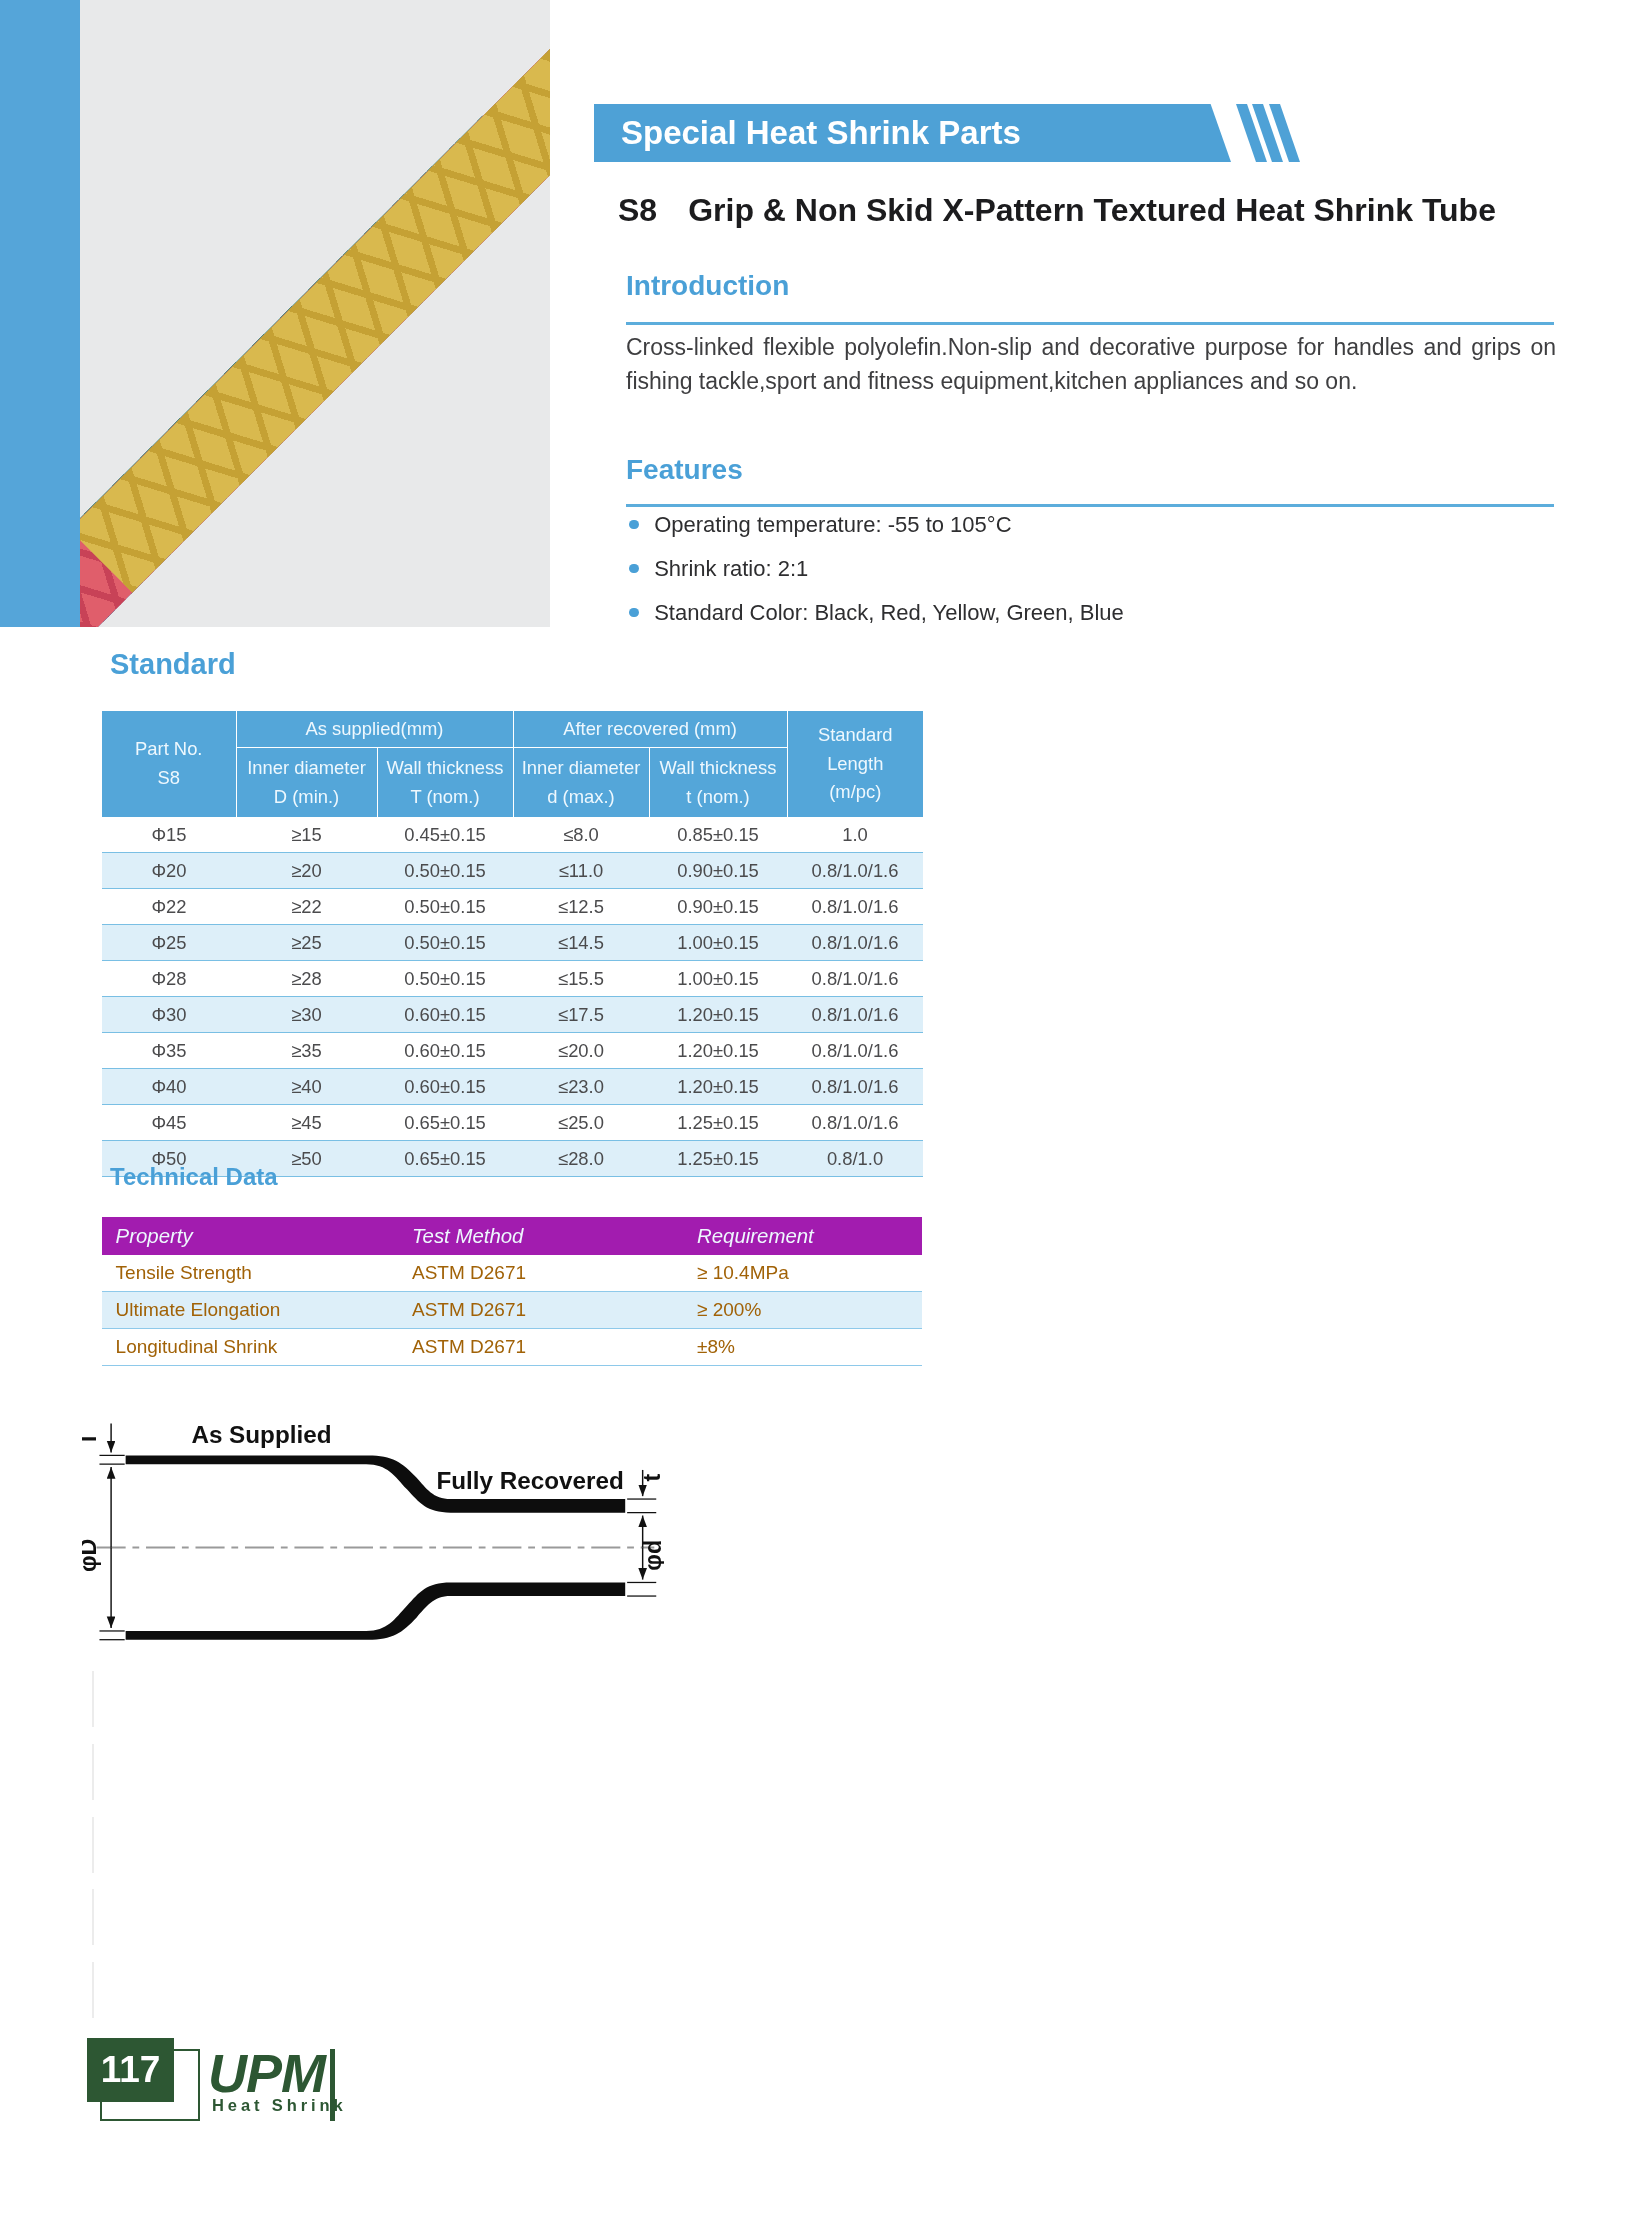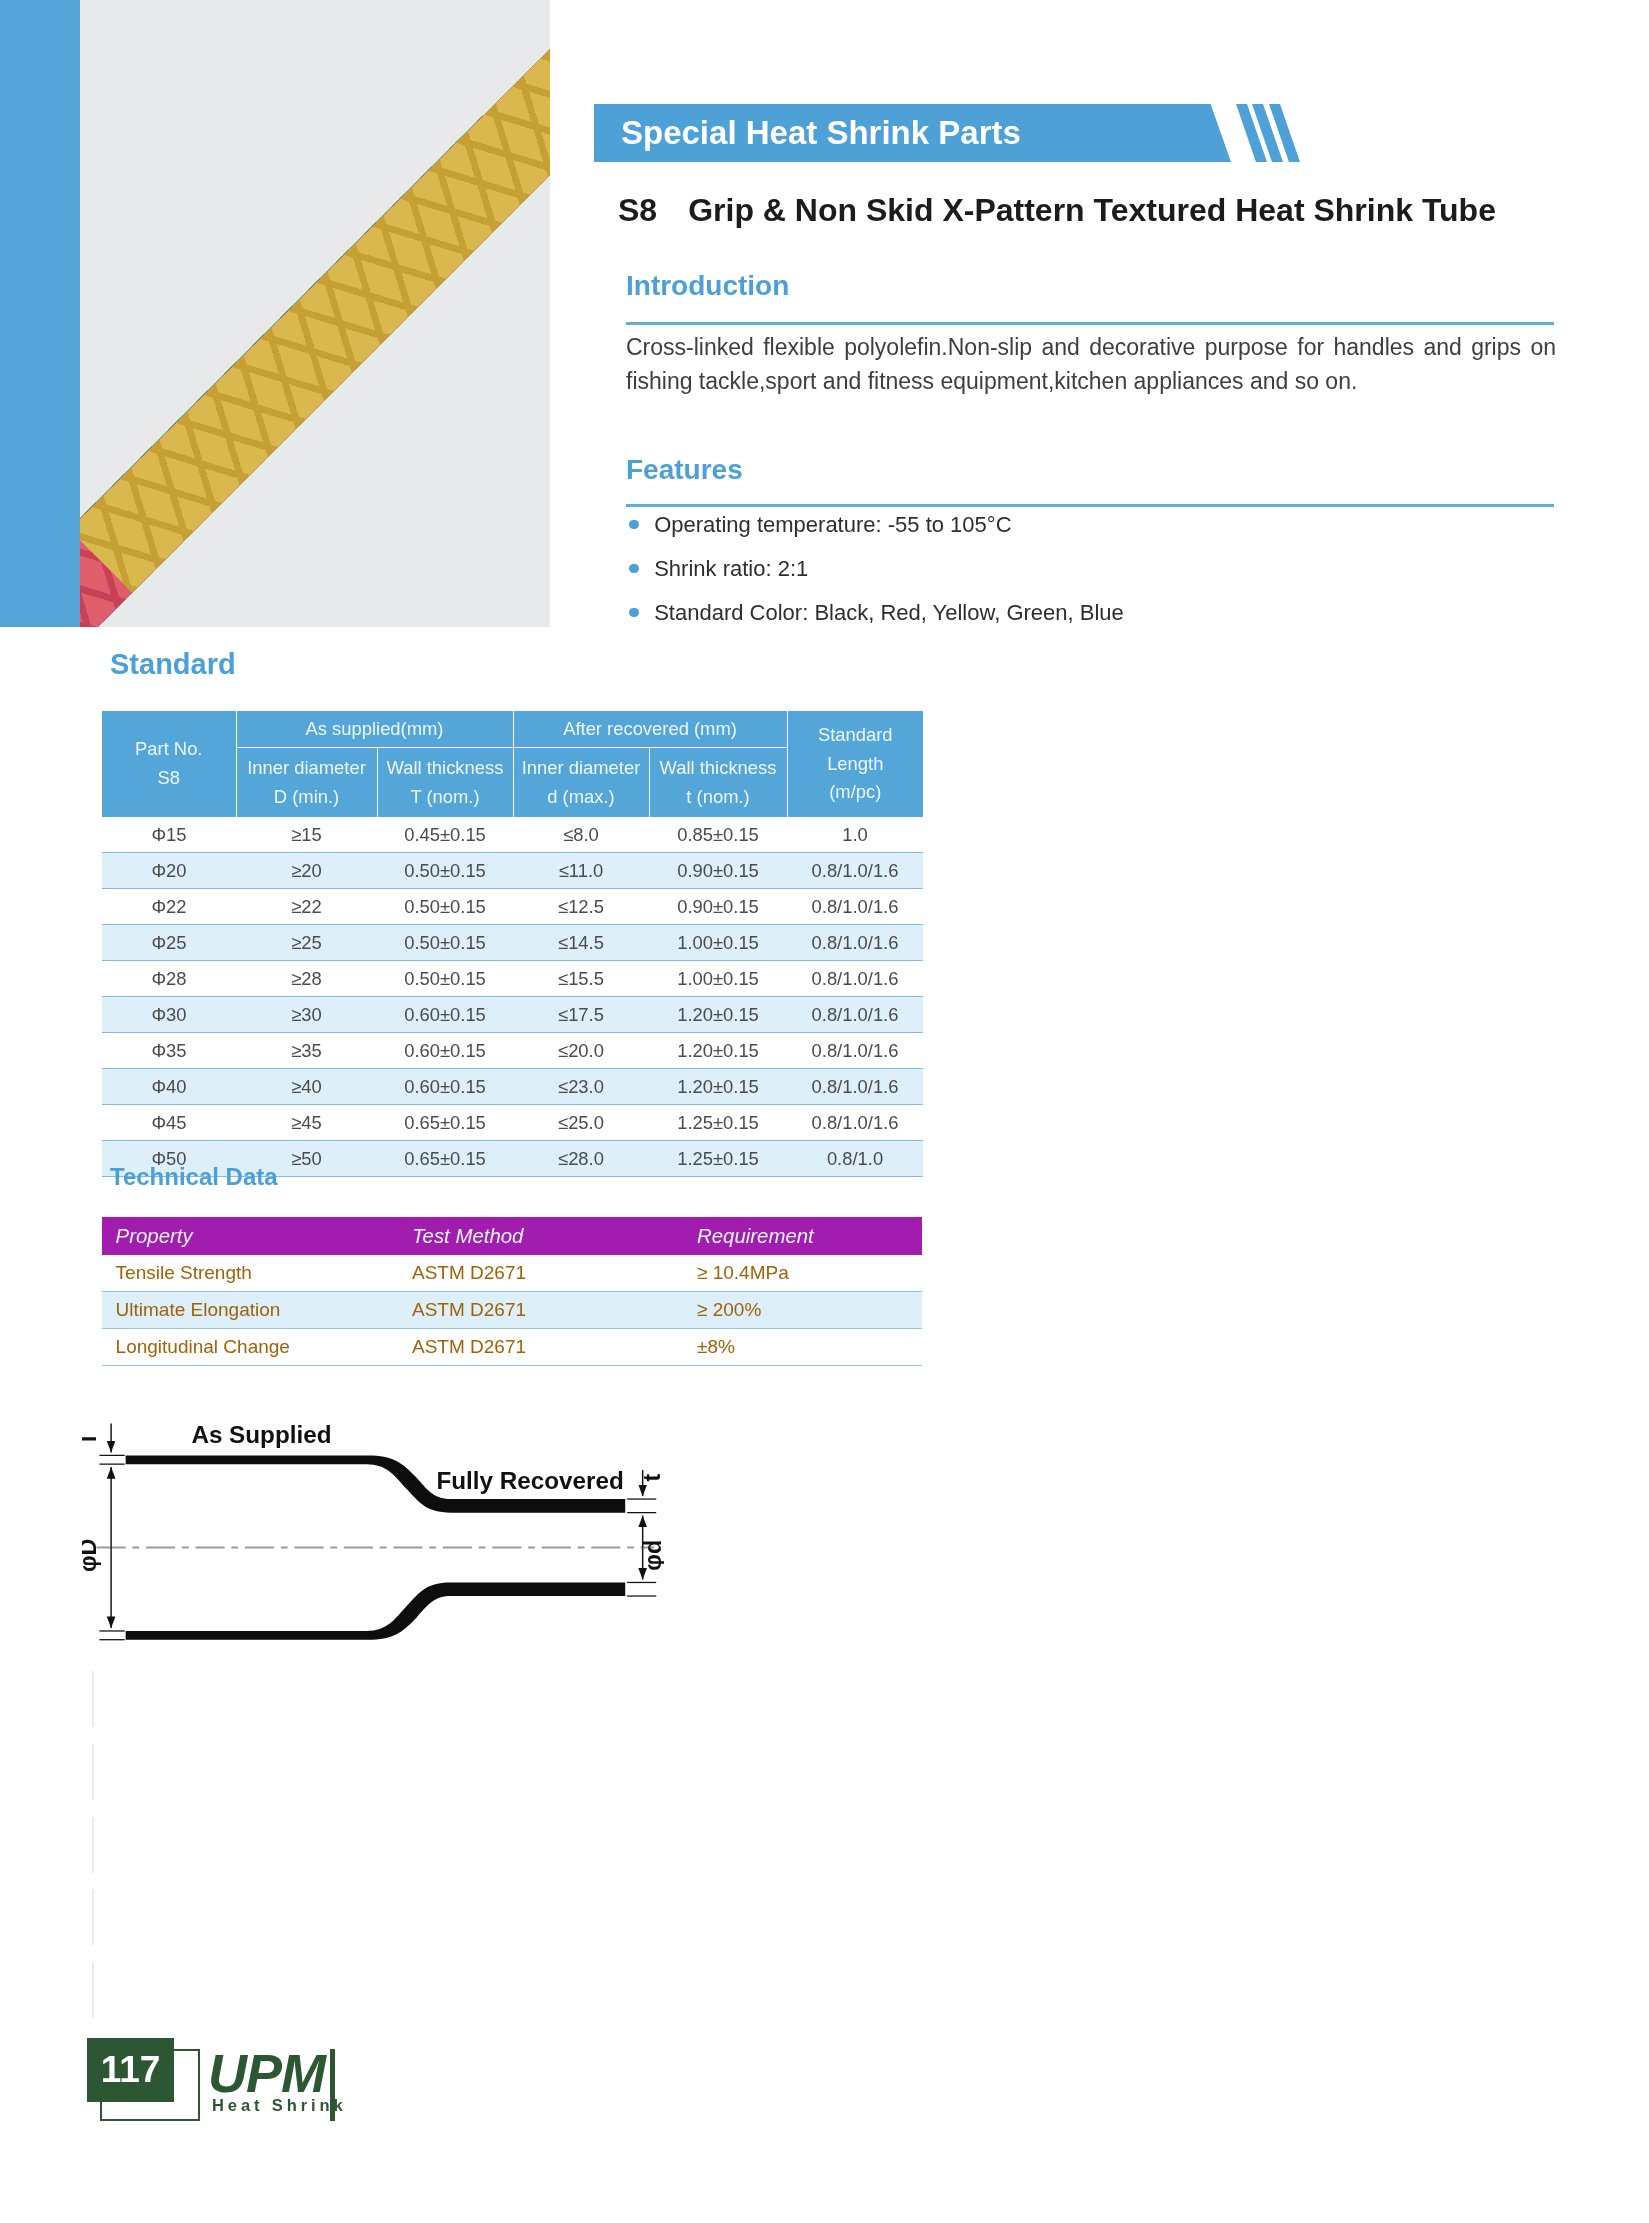--- a/index.html
+++ b/index.html
@@ -276,21 +276,21 @@
             <td>Tensile Strength</td>
             <td>ASTM D2671</td>
             <td>≥ 10.4MPa</td>
           </tr>
           <tr class="alt">
             <td>Ultimate Elongation</td>
             <td>ASTM D2671</td>
             <td>≥ 200%</td>
           </tr>
           <tr>
-            <td>Longitudinal Change</td>
+            <td>Longitudinal Shrink</td>
             <td>ASTM D2671</td>
             <td>±8%</td>
           </tr>
         </tbody>
     </table>
   </div>
 
   <svg class="diagram" width="582" height="262" viewBox="0 0 600 270">
     <defs>
       <marker id="arr" orient="auto" markerWidth="10" markerHeight="8" refX="8" refY="3">

